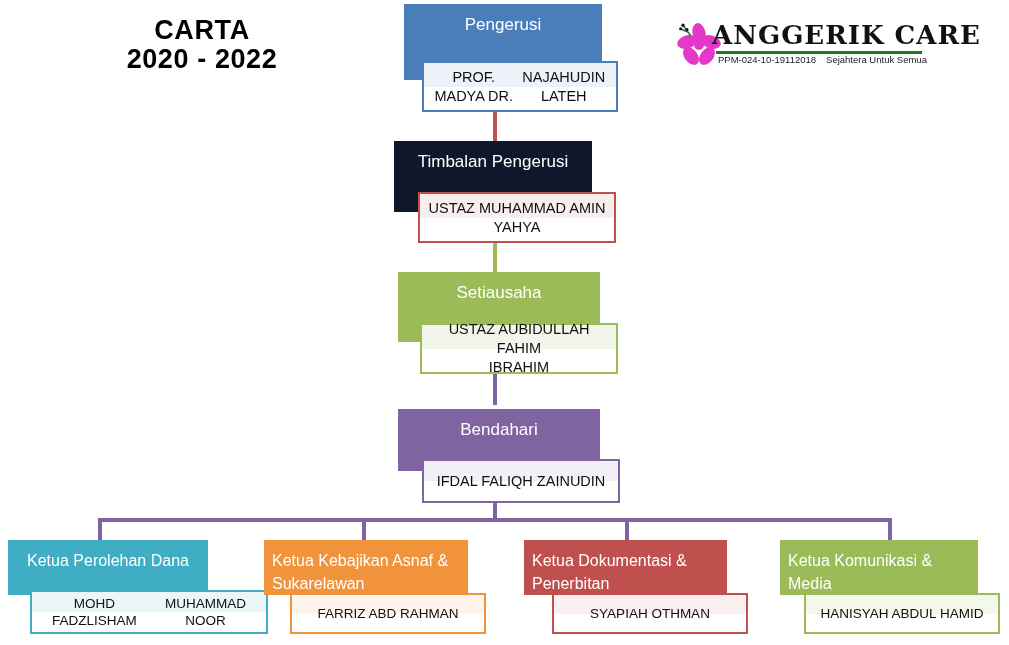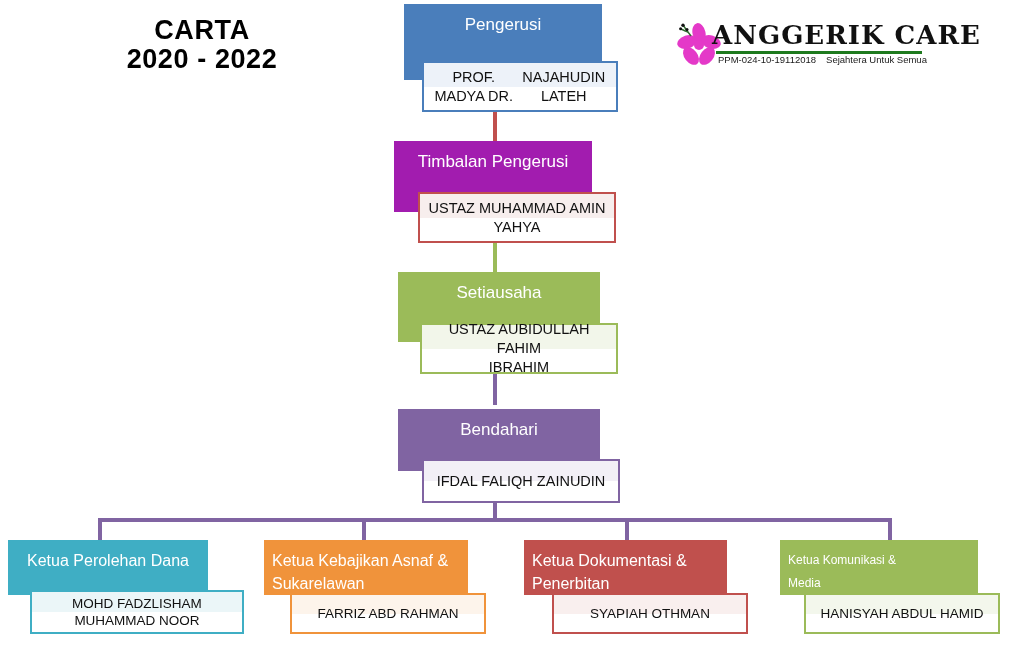--- a/index.html
+++ b/index.html
@@ -179,21 +179,21 @@
       <span>Pengerusi</span>
     </div>
     <div class="node-name" style="left:18px; top:57px; width:196px; height:51px; border-width:2px; border-color:#4A7EBB; flex-direction:row;">
       <span class="tint" style="width:100%; background:#EDF2F9;"></span>
       <span class="nm-text">PROF. MADYA DR.</span>
       <span class="nm-text">NAJAHUDIN LATEH</span>
     </div>
   </div>
 
   <div class="node" style="left:394px; top:141px; width:226px; height:104px;">
-    <div class="node-header" style="width:198px; height:71px; background:#a21caf;">
+    <div class="node-header" style="width:198px; height:71px; background:#0f172a;">
       <span>Timbalan Pengerusi</span>
     </div>
     <div class="node-name" style="left:24px; top:51px; width:198px; height:51px; border-width:2px; border-color:#C0504D; flex-direction:column;">
       <span class="tint" style="width:100%; background:#F7EEED;"></span>
       <span class="nm-text">USTAZ MUHAMMAD AMIN</span>
       <span class="nm-text">YAHYA</span>
     </div>
   </div>
 
   <div class="node" style="left:398px; top:272px; width:224px; height:104px;">
@@ -214,21 +214,21 @@
     <div class="node-name" style="left:24px; top:50px; width:198px; height:44px; border-width:2px; border-color:#8064A2;">
       <span class="tint" style="width:100%; background:#F2EFF6;"></span>
       <span class="nm-text">IFDAL FALIQH ZAINUDIN</span>
     </div>
   </div>
 
   <div class="node" style="left:8px; top:540px; width:222px; height:94px;">
     <div class="node-header" style="width:200px; height:55px; background:#3FAEC4; font-size:16px;">
       <span>Ketua Perolehan Dana</span>
     </div>
-    <div class="node-name" style="left:22px; top:50px; width:214px; height:44px; border-width:2px; border-color:#3FAEC4; flex-direction:column; font-size:13.5px; line-height:17px;">
+    <div class="node-name" style="left:22px; top:50px; width:238px; height:44px; border-width:2px; border-color:#3FAEC4; flex-direction:row; font-size:13.5px; line-height:17px;">
       <span class="tint" style="width:100%; background:#EBF6F8;"></span>
       <span class="nm-text">MOHD FADZLISHAM</span>
       <span class="nm-text">MUHAMMAD NOOR</span>
     </div>
   </div>
 
   <div class="node" style="left:264px; top:540px; width:222px; height:94px;">
     <div class="node-header" style="width:204px; height:55px; background:#F0933B; font-size:16px; flex-direction:column;">
       <span>Ketua Kebajikan Asnaf &amp;</span>
       <span>Sukarelawan</span>
@@ -244,21 +244,21 @@
       <span>Ketua Dokumentasi &amp;</span>
       <span>Penerbitan</span>
     </div>
     <div class="node-name" style="left:28px; top:53px; width:196px; height:41px; border-width:2px; border-color:#C0504D; font-size:13.5px;">
       <span class="tint" style="width:100%; background:#F9EFEE;"></span>
       <span class="nm-text">SYAPIAH OTHMAN</span>
     </div>
   </div>
 
   <div class="node" style="left:780px; top:540px; width:222px; height:94px;">
-    <div class="node-header" style="width:198px; height:55px; background:#9BBB59; font-size:12px; flex-direction:column;">
+    <div class="node-header" style="width:198px; height:55px; background:#9BBB59; font-size:16px; flex-direction:column;">
       <span>Ketua Komunikasi &amp;</span>
       <span>Media</span>
     </div>
     <div class="node-name" style="left:24px; top:53px; width:196px; height:41px; border-width:2px; border-color:#9BBB59; font-size:13.5px;">
       <span class="tint" style="width:100%; background:#F3F7EC;"></span>
       <span class="nm-text">HANISYAH ABDUL HAMID</span>
     </div>
   </div>
 
 </div>

